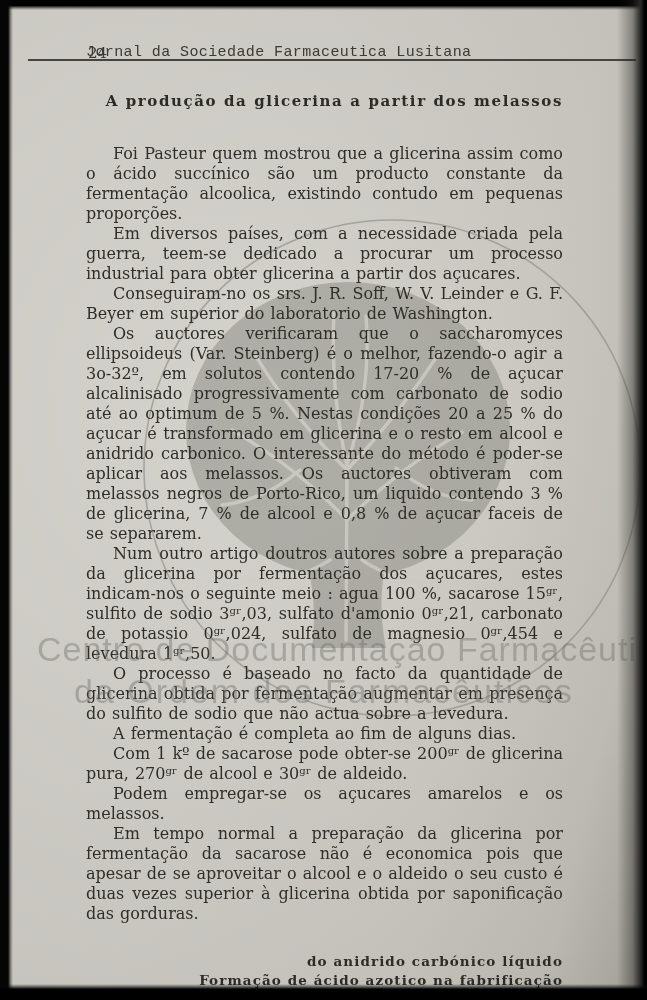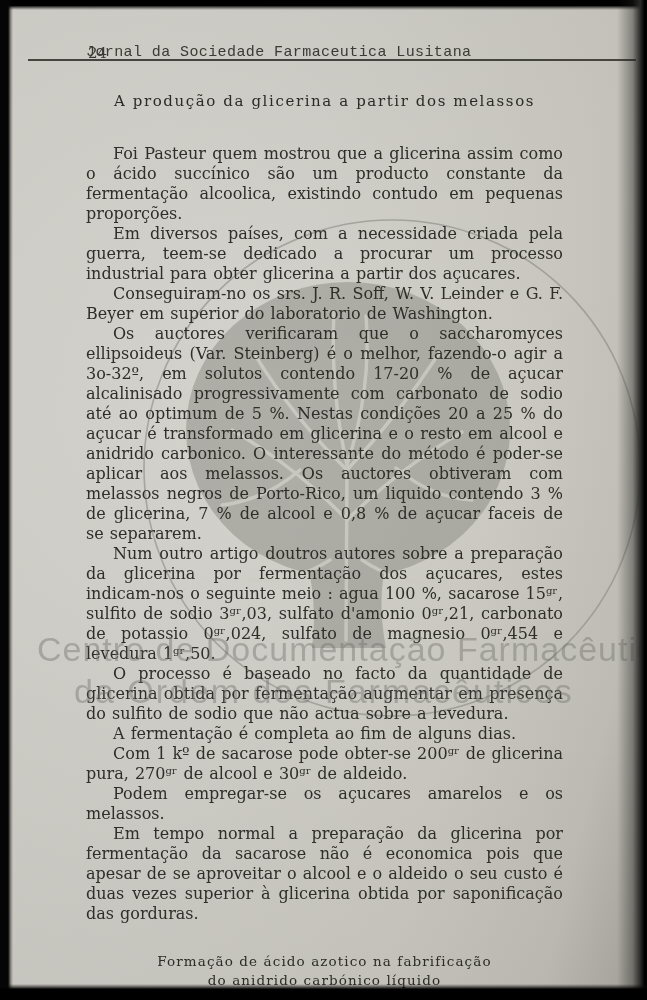--- a/index.html
+++ b/index.html
@@ -19,22 +19,22 @@
   }
   
   .emblem-layer{position:absolute;inset:0;z-index:1;pointer-events:none;}
   
   .content{position:absolute;left:86px;right:84px;top:0;z-index:2;color:#2f2e29;}
   .header-row{position:relative;margin-top:44px;height:18px;font-size:15px;color:#3b3a34;}
   .page-number{position:absolute;left:2px;top:0;}
   .journal-title{display:block;text-align:left;letter-spacing:0.4px;font-family:Liberation Mono, monospace;}
   .header-rule{position:absolute;top:59px;left:28px;right:11px;height:1.5px;background:#46443e;z-index:2;}
   .article-title{
-    margin:30px 0 0 0;text-align:center;
-    font-size:15px;font-weight:normal;letter-spacing:1.6px;color:#2c2b26;
+    margin:30px 0 0 0;text-align:right;
+    font-size:15px;font-weight:bold;letter-spacing:1.6px;color:#2c2b26;
   }
   .article-title.small{font-size:13.5px;line-height:19px;letter-spacing:1.1px;margin-top:28px;}
   .byline{margin:14px 2px 0 0;text-align:right;font-size:13px;color:#35342f;}
   .body-text{margin-top:34px;font-size:16px;line-height:20px;text-align:justify;}
   .body-text p{margin:0;text-indent:27px;word-spacing:1px;}
   
   .wm-text{
     position:absolute;z-index:3;pointer-events:none;
     font-family:"Liberation Sans", sans-serif;
     color:#6f6f6b;opacity:0.42;white-space:nowrap;
@@ -96,22 +96,22 @@
     <p>Os auctores verificaram que o saccharomyces ellipsoideus (Var. Steinberg) é o melhor, fazendo-o agir a 3o-32º, em solutos contendo 17-20 % de açucar alcalinisado progressivamente com carbonato de sodio até ao optimum de 5 %. Nestas condições 20 a 25 % do açucar é transformado em glicerina e o resto em alcool e anidrido carbonico. O interessante do método é poder-se aplicar aos melassos. Os auctores obtiveram com melassos negros de Porto-Rico, um liquido contendo 3 % de glicerina, 7 % de alcool e 0,8 % de açucar faceis de se separarem.</p>
     <p>Num outro artigo doutros autores sobre a preparação da glicerina por fermentação dos açucares, estes indicam-nos o seguinte meio : agua 100 %, sacarose 15ᵍʳ, sulfito de sodio 3ᵍʳ,03, sulfato d'amonio 0ᵍʳ,21, carbonato de potassio 0ᵍʳ,024, sulfato de magnesio 0ᵍʳ,454 e levedura 1ᵍʳ,50.</p>
     <p>O processo é baseado no facto da quantidade de glicerina obtida por fermentação augmentar em presença do sulfito de sodio que não actua sobre a levedura.</p>
     <p>A fermentação é completa ao fim de alguns dias.</p>
     <p>Com 1 kº de sacarose pode obter-se 200ᵍʳ de glicerina pura, 270ᵍʳ de alcool e 30ᵍʳ de aldeido.</p>
     <p>Podem empregar-se os açucares amarelos e os melassos.</p>
     <p>Em tempo normal a preparação da glicerina por fermentação da sacarose não é economica pois que apesar de se aproveitar o alcool e o aldeido o seu custo é duas vezes superior à glicerina obtida por saponificação das gorduras.</p>
   </div>
 
   <h2 class="article-title small">
+    <span style="display:block">do anidrido carbónico líquido</span>
     <span style="display:block">Formação de ácido azotico na fabrificação</span>
-    <span style="display:block">do anidrido carbónico líquido</span>
   </h2>
 
   <div class="byline">por Hackspill e Conder</div>
 
 </div>
 
 <div class="header-rule"></div>
 
 <div class="wm-text wm-line1">Centro de Documentação Farmacêutica</div>
 <div class="wm-text wm-line2">da Ordem dos Farmacêuticos</div>

